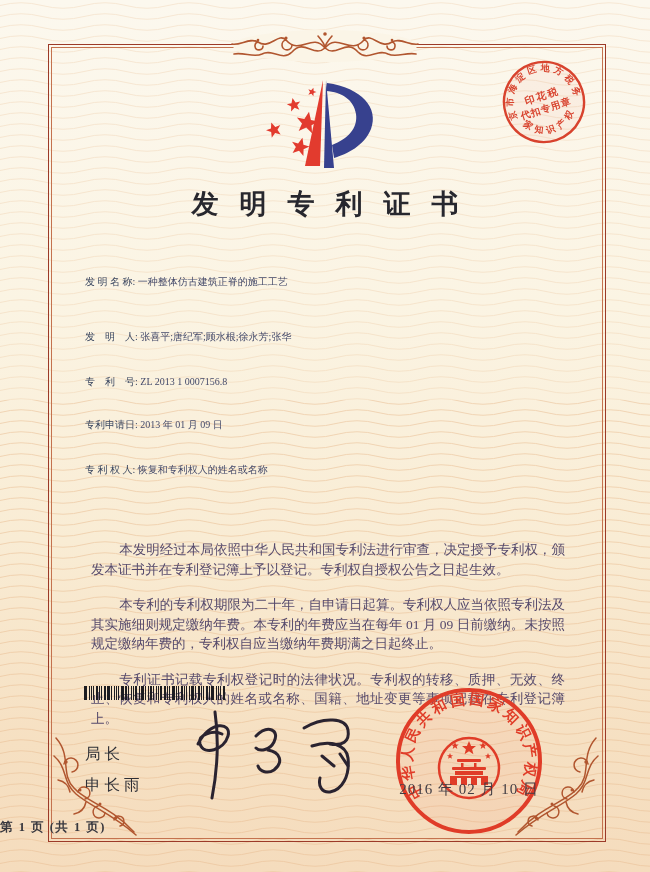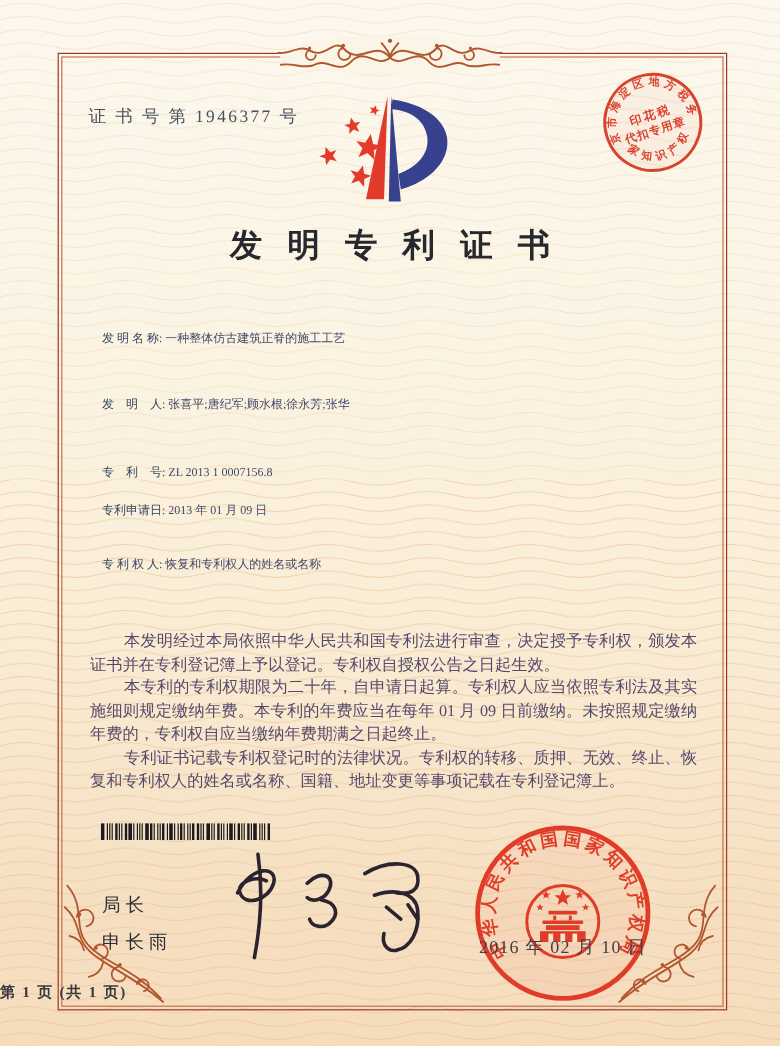--- a/index.html
+++ b/index.html
@@ -14,21 +14,21 @@
   .frame-inner{position:absolute;left:2px;top:2px;right:2px;bottom:2px;border:1px solid #c4724e;}
   .abs{position:absolute;}
   .cert-no{left:74px;top:88px;font-size:14.5px;letter-spacing:2px;color:#49505e;white-space:pre;}
   .title{left:0;top:186px;width:100%;text-align:center;font-size:27px;font-weight:600;
     letter-spacing:21px;color:#27272e;text-indent:21px;}
   .field-row{left:75px;font-size:10px;color:#3d4760;white-space:pre;}
   .field-label{color:#38455f;}
   .field-value{color:#43496a;}
   .body-block{left:75px;top:524px;width:506px;font-size:13.5px;line-height:19.5px;
     color:#564a6c;text-align:justify;}
-  .body-block p{margin:0;text-indent:2.1em;}
+  .body-block p{margin:16px;text-indent:2.1em;}
   .director-line{left:85px;font-size:15.5px;letter-spacing:4px;color:#2e2f36;}
   .seal-date{left:390px;top:780px;width:158px;text-align:center;font-size:15px;
     color:#423d44;font-weight:500;letter-spacing:1px;z-index:6;white-space:pre;}
   .footer{left:0;top:819px;width:100%;text-align:left;font-size:12.5px;
     letter-spacing:1.5px;color:#38383f;font-weight:bold;}
   .stamp-wrap{left:486px;top:44px;transform:rotate(-18deg);}
   .seal-wrap{left:388px;top:680px;z-index:5;}
   .sig-wrap{left:170px;top:706px;z-index:4;}
 </style>
 </head>
@@ -102,21 +102,20 @@
       <path d="M36,66 q-2,10 -12,12"></path>
     </g>
     <g fill="#b1562f">
       <circle cx="16" cy="26" r="1.7"></circle>
         <circle cx="30" cy="54" r="1.5"></circle>
       <circle cx="50" cy="68" r="1.5"></circle>
         <circle cx="66" cy="82" r="1.4"></circle>
     </g>
   </svg>
 
-  <div class="abs cert-no">证 书 号 第 1946377 号</div>
 
   <svg class="abs" style="left:250px;top:70px;" width="150" height="112" viewBox="0 0 150 112">
     <defs>
       <path id="st" d="M0,-10 L2.9,-3.1 L9.5,-3.1 L4.2,1.2 L5.9,8.1 L0,4 L-5.9,8.1 L-4.2,1.2 L-9.5,-3.1 L-2.9,-3.1 Z"></path>
     </defs>
     <polygon points="73,10 70,96 55,96" fill="#e23b2e"></polygon>
     <polygon points="76,10 84,98 74,98" fill="#37418e"></polygon>
     <path d="M77,13 C112,18 129,38 121,59 C114,76 97,84 84,88 L82,75 C98,69 108,58 106,44 C104,30 92,22 76,21 Z" fill="#37418e"></path>
     <g fill="#e23b2e">
       <use href="#st" transform="translate(62,22) scale(0.45) rotate(18)"></use>
@@ -144,21 +143,21 @@
   </svg>
 
   <div class="abs title">发明专利证书</div>
 
   <div class="abs field-row" style="top:264px;">
     <span class="field-label">发 明 名 称: </span><span class="field-value">一种整体仿古建筑正脊的施工工艺</span>
   </div>
   <div class="abs field-row" style="top:319px;">
     <span class="field-label">发　明　人: </span><span class="field-value">张喜平;唐纪军;顾水根;徐永芳;张华</span>
   </div>
-  <div class="abs field-row" style="top:376px;">
+  <div class="abs field-row" style="top:364px;">
     <span class="field-label">专　利　号: </span><span class="field-value">ZL 2013 1 0007156.8</span>
   </div>
   <div class="abs field-row" style="top:407px;">
     <span class="field-label">专利申请日: </span><span class="field-value">2013 年 01 月 09 日</span>
   </div>
   <div class="abs field-row" style="top:452px;">
     <span class="field-label">专 利 权 人: </span><span class="field-value">恢复和专利权人的姓名或名称</span>
   </div>
 
   <div class="abs body-block">

